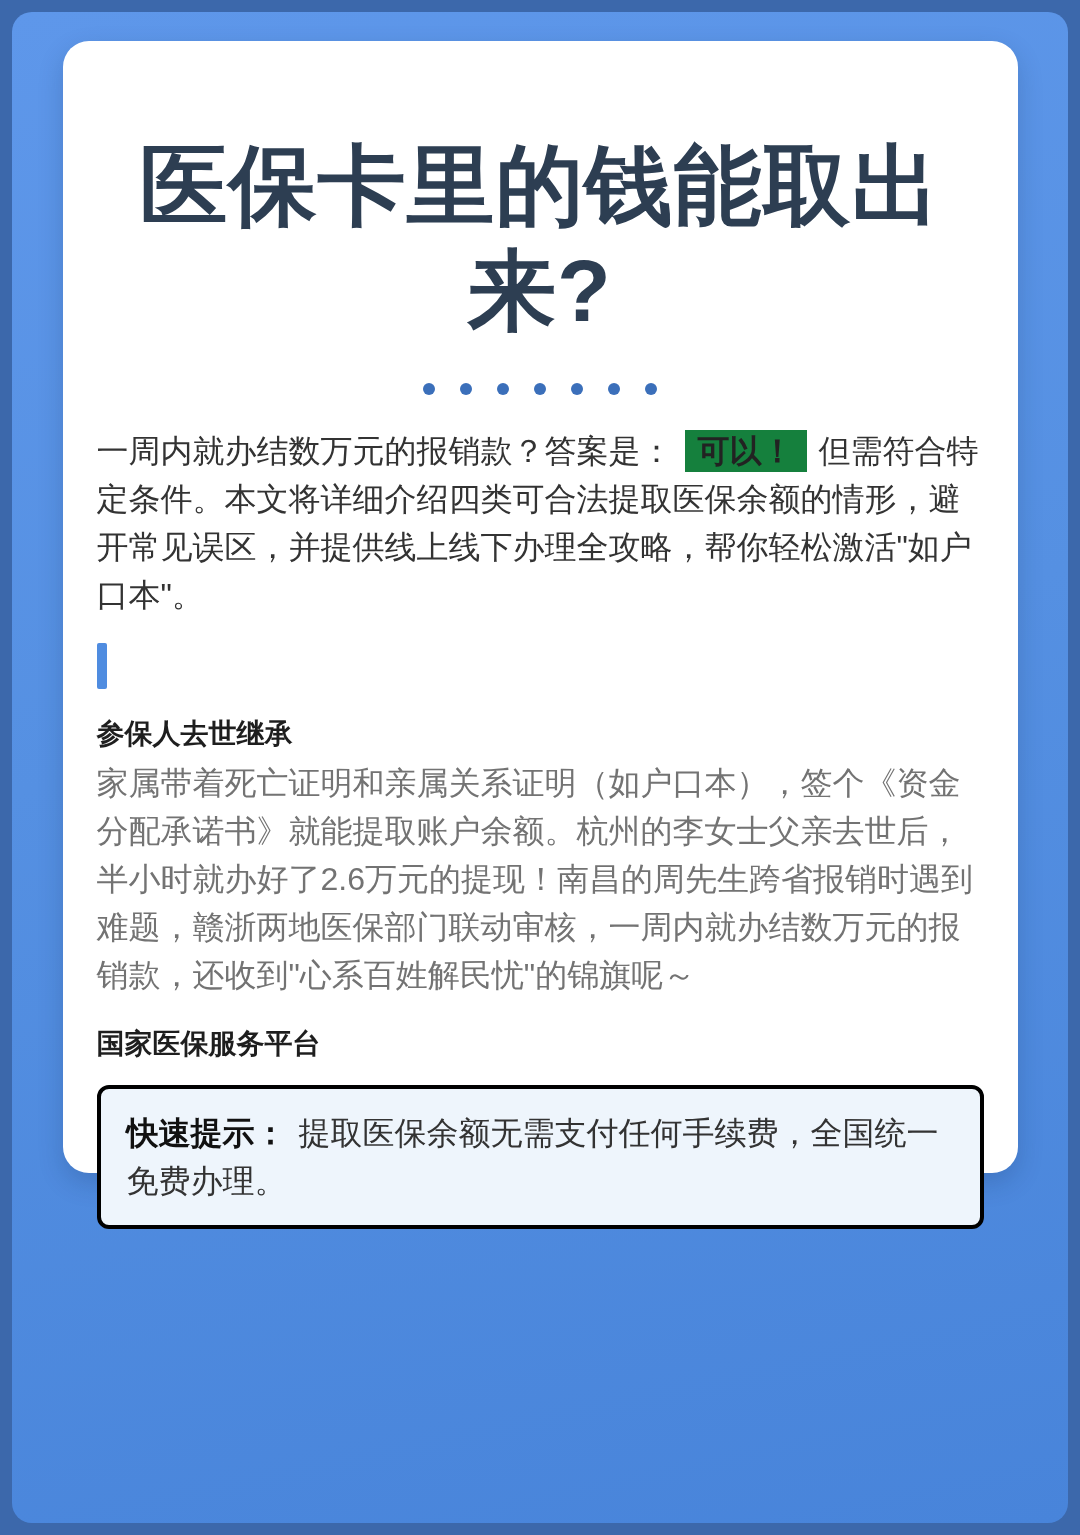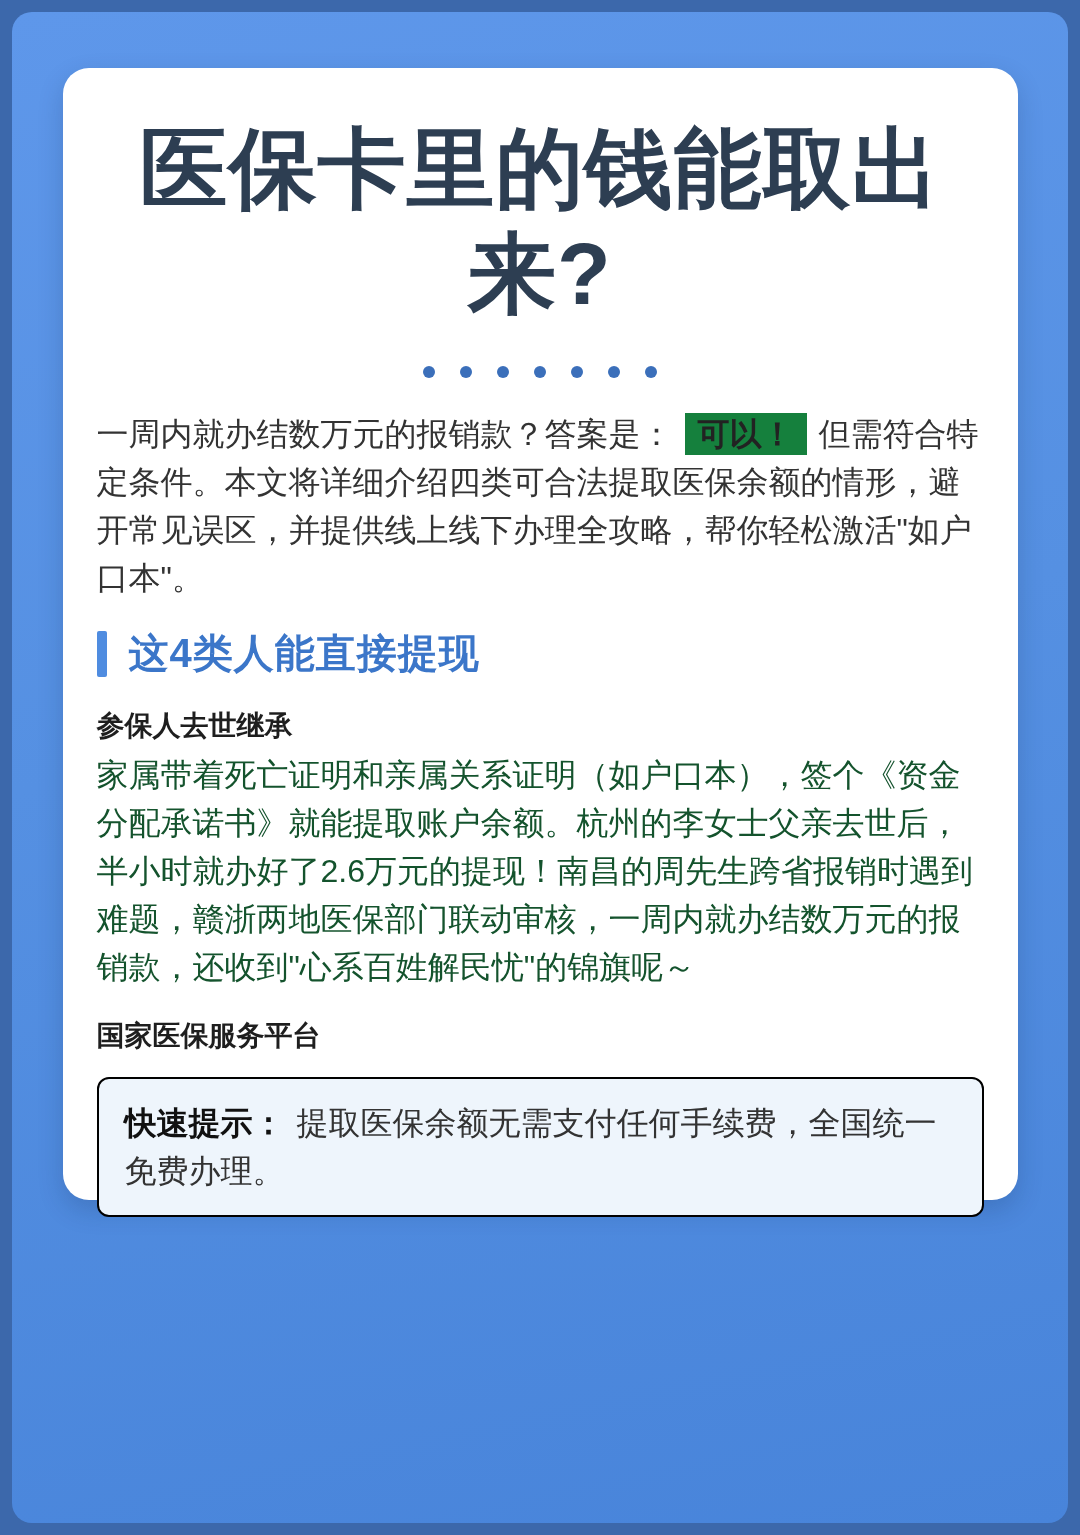--- a/index.html
+++ b/index.html
@@ -11,49 +11,49 @@
     overflow: hidden;
   }
   .poster { position: relative; width: 1080px; height: 1535px; background: #3c68ab; overflow: hidden; }
   .frame {
     position: absolute; inset: 12px; border-radius: 20px;
     background: linear-gradient(168deg, #5e97ea 0%, #5590e2 45%, #4884da 100%);
   }
   .card {
     position: relative; z-index: 1;
     width: 955px; height: 1132px;
-    margin: 68px auto 0;
+    margin: 41px auto 0;
     background: #ffffff;
     border-radius: 26px;
     box-shadow: 0 10px 26px rgba(15, 40, 80, 0.20);
-    padding: 48px 34px 0 34px;
+    padding: 92px 34px 0 34px;
   }
   .title {
     margin: 0;
     font-size: 88px; line-height: 105px;
     font-weight: 900; letter-spacing: 1px;
     color: #2d3e52;
     text-align: center;
   }
   .dots { margin-top: 40px; display: flex; justify-content: center; gap: 25px; height: 12px; }
   .dot { width: 12px; height: 12px; border-radius: 50%; background: #3b6fba; }
   .intro { margin: 32px 0 0; font-size: 32px; line-height: 48px; color: #333333; }
   .hl {
     background: #15803d; color: #222222;
     font-weight: 700; padding: 3px 13px; margin: 0 12px;
   }
   .h2row { margin-top: 24px; display: flex; align-items: center; gap: 22px; }
   .accent-bar { flex: 0 0 auto; width: 10px; height: 46px; background: #4f8ce0; border-radius: 2px; }
   .h2row h2 { margin: 0; font-size: 40px; font-weight: 800; color: #3b76c9; letter-spacing: 1px; }
   h3.subhead { margin: 26px 0 6px; font-size: 28px; line-height: 38px; font-weight: 700; color: #1e1e1e; }
-  p.body { margin: 0; font-size: 32px; line-height: 48px; color: #14532d; }
+  p.body { margin: 0; font-size: 32px; line-height: 48px; color: #737373; }
   .tip {
     margin-top: 22px;
     background: #eef5fc;
-    border: 2px solid #000000;
+    border: 4px solid #000000;
     border-radius: 12px;
     padding: 20px 26px;
     font-size: 32px; line-height: 48px; color: #333333;
   }
   .tip-label { font-weight: 700; color: #111111; margin-right: 12px; }
 </style>
 </head>
 <body>
 
 <div class="poster">
@@ -70,21 +70,20 @@
         <span class="dot"></span>
         <span class="dot"></span>
         <span class="dot"></span>
         <span class="dot"></span>
       </div>
 
     <p class="intro"><span>一周内就办结数万元的报销款？答案是：</span><span class="hl">可以！</span><span>但需符合特定条件。本文将详细介绍四类可合法提取医保余额的情形，避开常见误区，并提供线上线下办理全攻略，帮你轻松激活"如户口本"。</span></p>
 
     <div class="h2row">
       <span class="accent-bar"></span>
-      <h2>这4类人能直接提现</h2>
     </div>
 
     <h3 class="subhead">参保人去世继承</h3>
     <p class="body">家属带着死亡证明和亲属关系证明（如户口本），签个《资金分配承诺书》就能提取账户余额。杭州的李女士父亲去世后，半小时就办好了2.6万元的提现！南昌的周先生跨省报销时遇到难题，赣浙两地医保部门联动审核，一周内就办结数万元的报销款，还收到"心系百姓解民忧"的锦旗呢～</p>
 
     <h3 class="subhead">国家医保服务平台</h3>
 
     <div class="tip">
       <span class="tip-label">快速提示：</span><span class="tip-text">提取医保余额无需支付任何手续费，全国统一免费办理。</span>
     </div>

